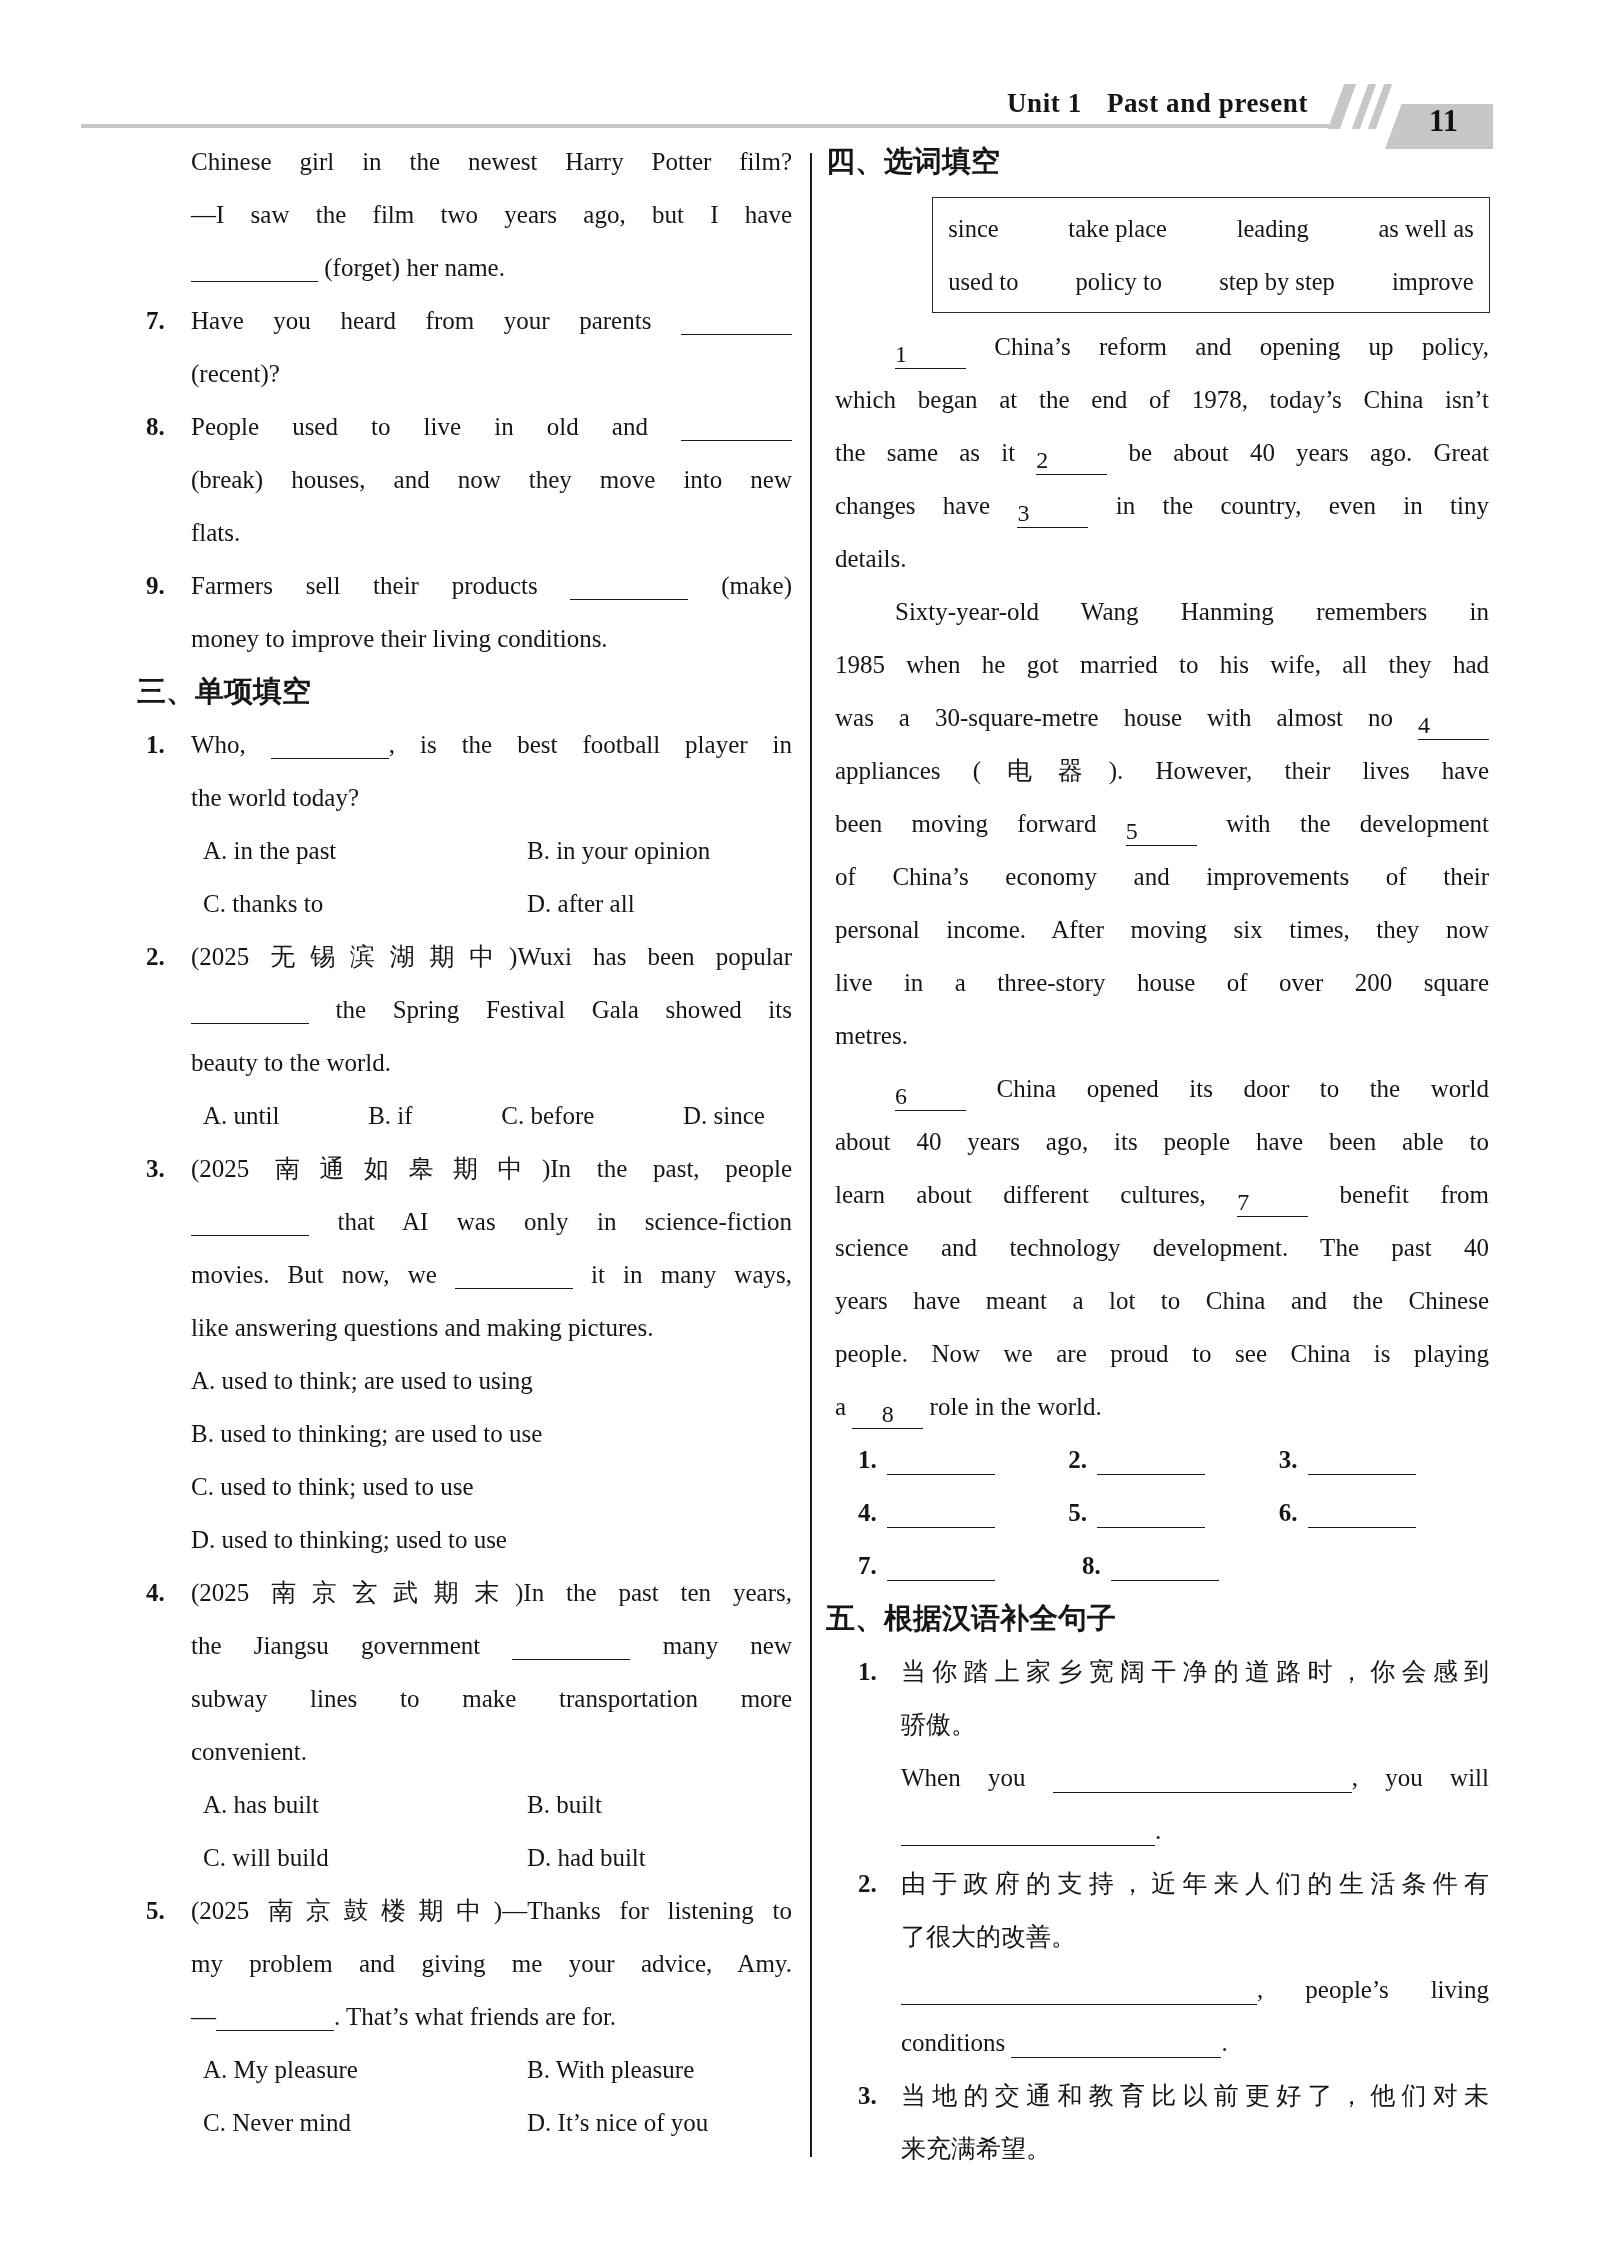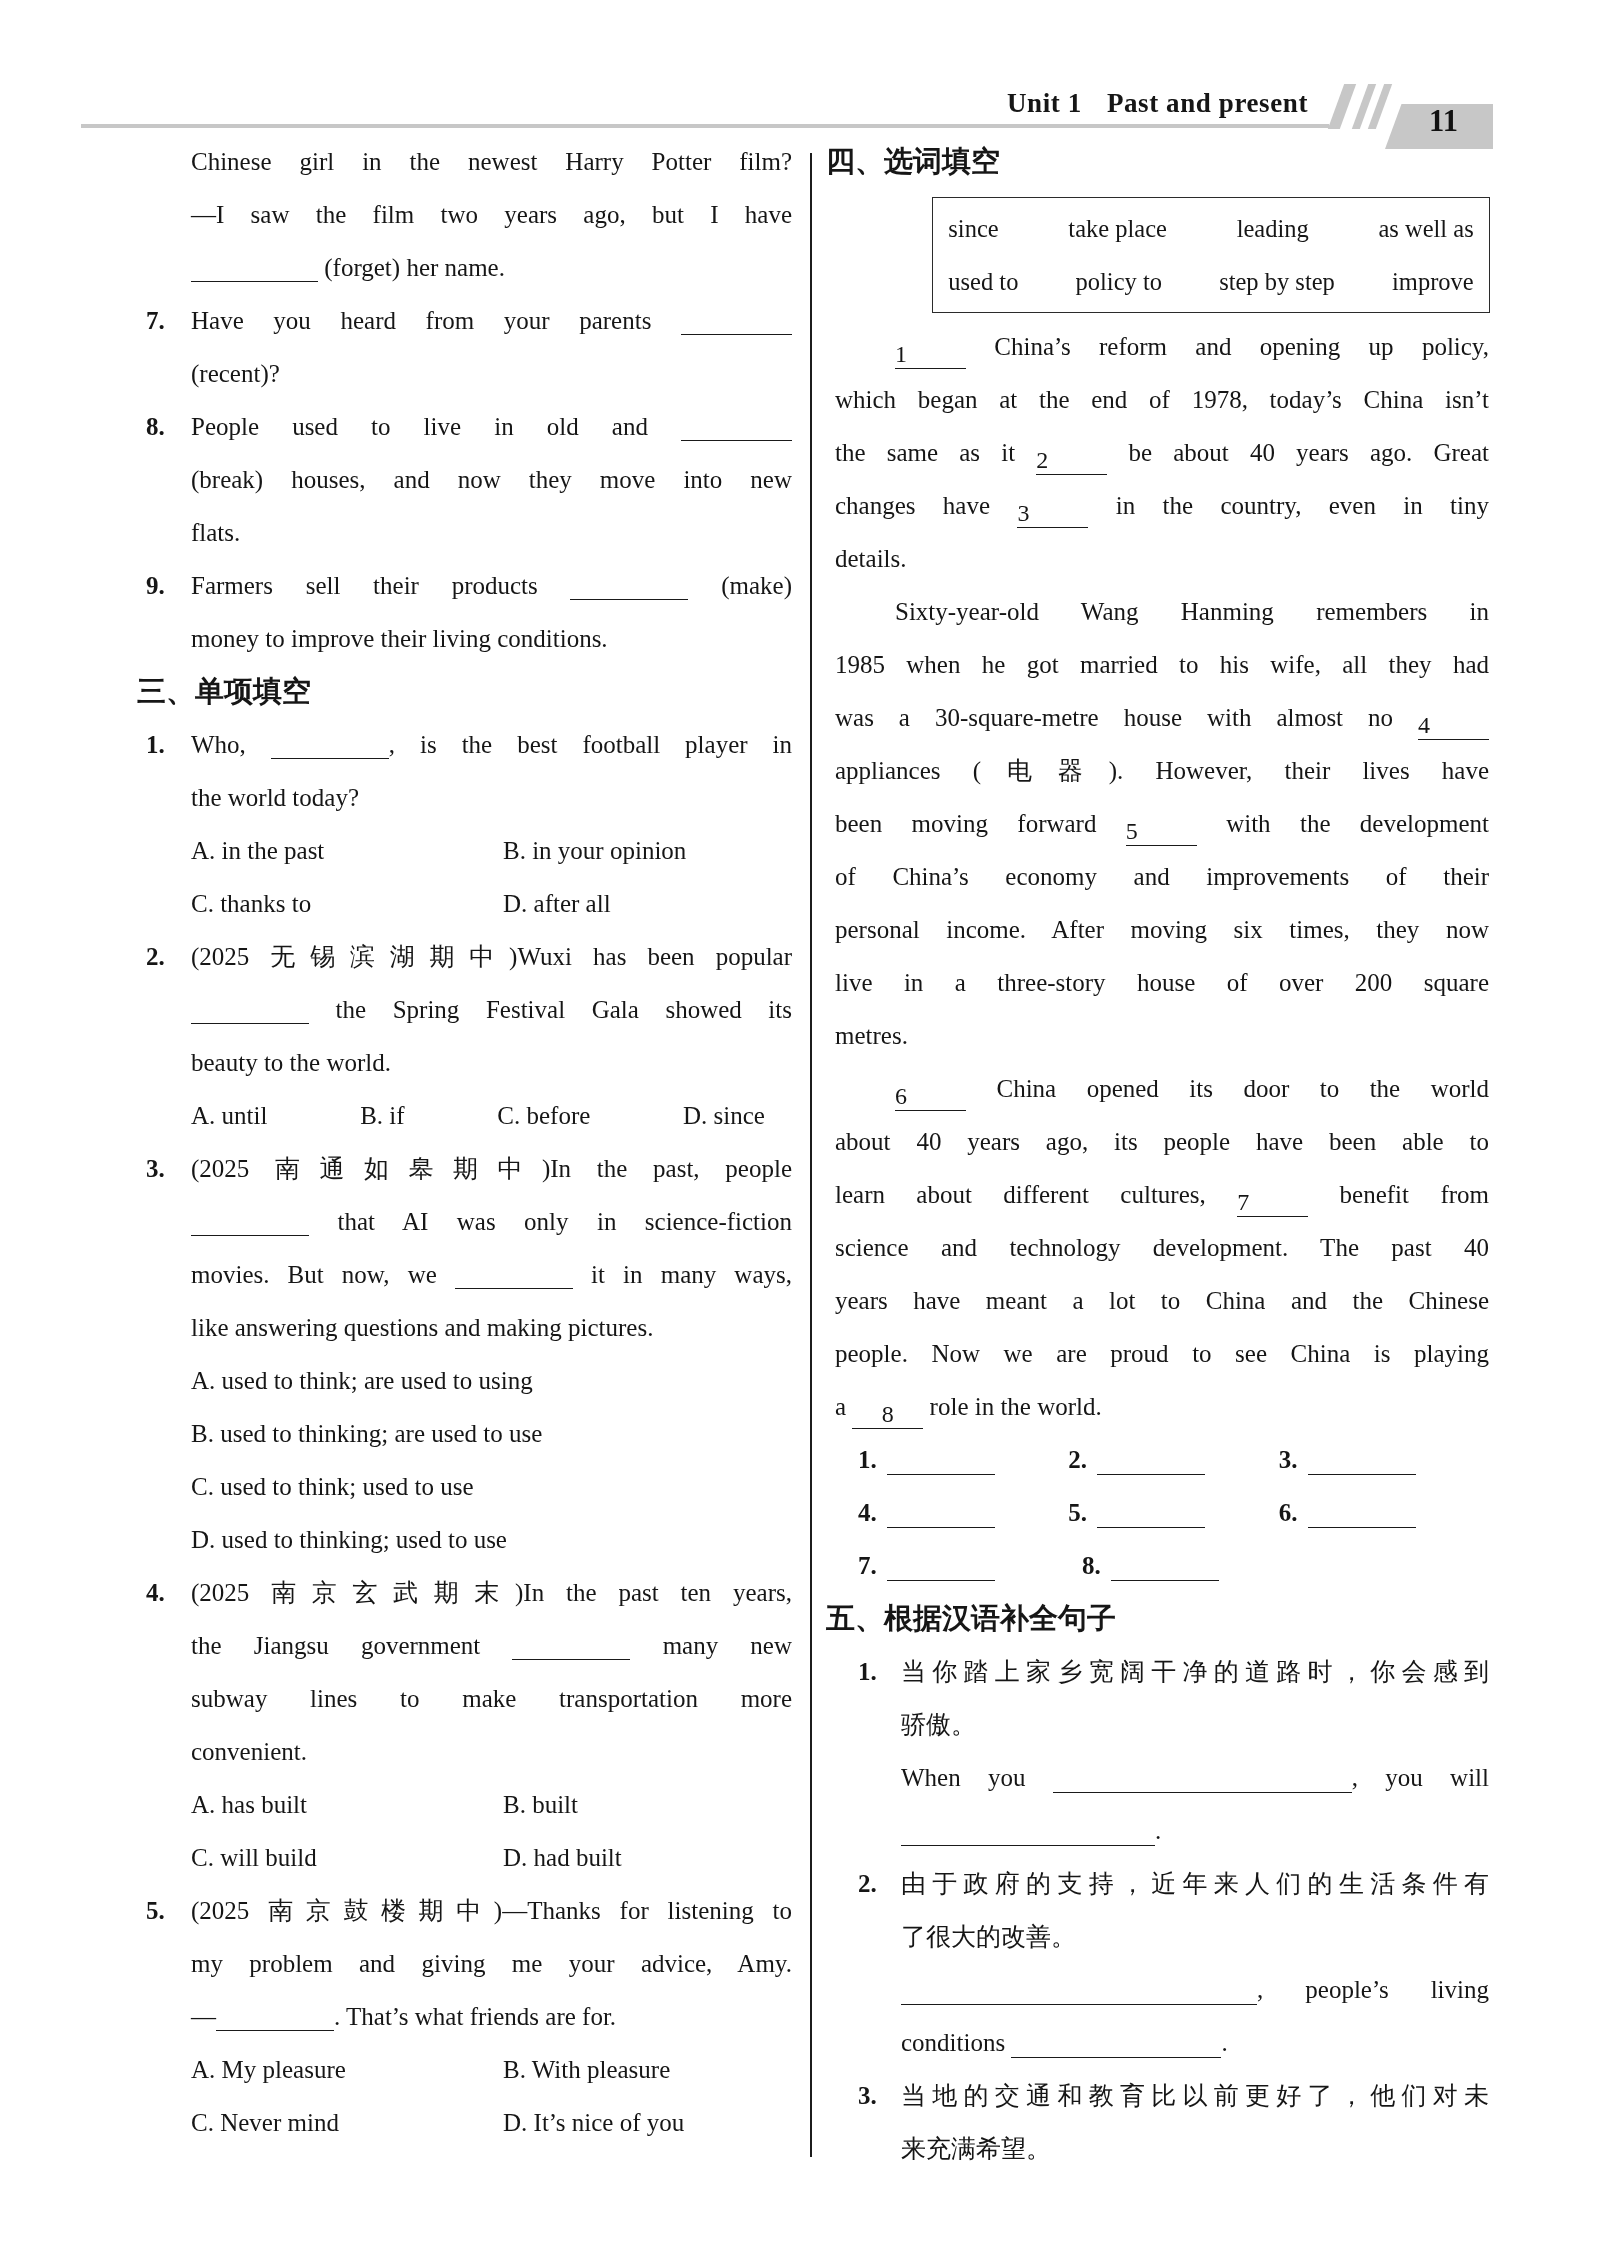--- a/index.html
+++ b/index.html
@@ -40,21 +40,21 @@
   .col-right .line.item .num{left:23px;}
   .j{text-align:justify;text-align-last:justify;text-justify:inter-word;}
   .heading{font-size:29px;font-weight:bold;margin-left:-9px;white-space:nowrap;}
   
   .blank{
     display:inline-block;border-bottom:1.9px solid #1a1a1a;height:30.5px;line-height:33px;
     vertical-align:-6.4px;text-align:center;font-size:24px;
   }
   
   .optrow{display:flex;padding-left:45px;}
-  .optrow .o{white-space:nowrap;}
+  .optrow .o{white-space:nowrap;margin-left:12px;}
   .optrow.two .o:first-child{width:312px;}
   .optrow.four{justify-content:space-between;padding-right:27px;}
   
   .wordbox{
     box-sizing:border-box;margin:9px 0 7.6px 97px;width:558px;
     border:1.9px solid #2b2b2b;padding:3.8px 15.3px;
   }
   .wordbox .wrow{display:flex;justify-content:space-between;line-height:53px;font-size:24.5px;white-space:nowrap;}
   
   .ansrow{display:flex;padding-left:23px;}

